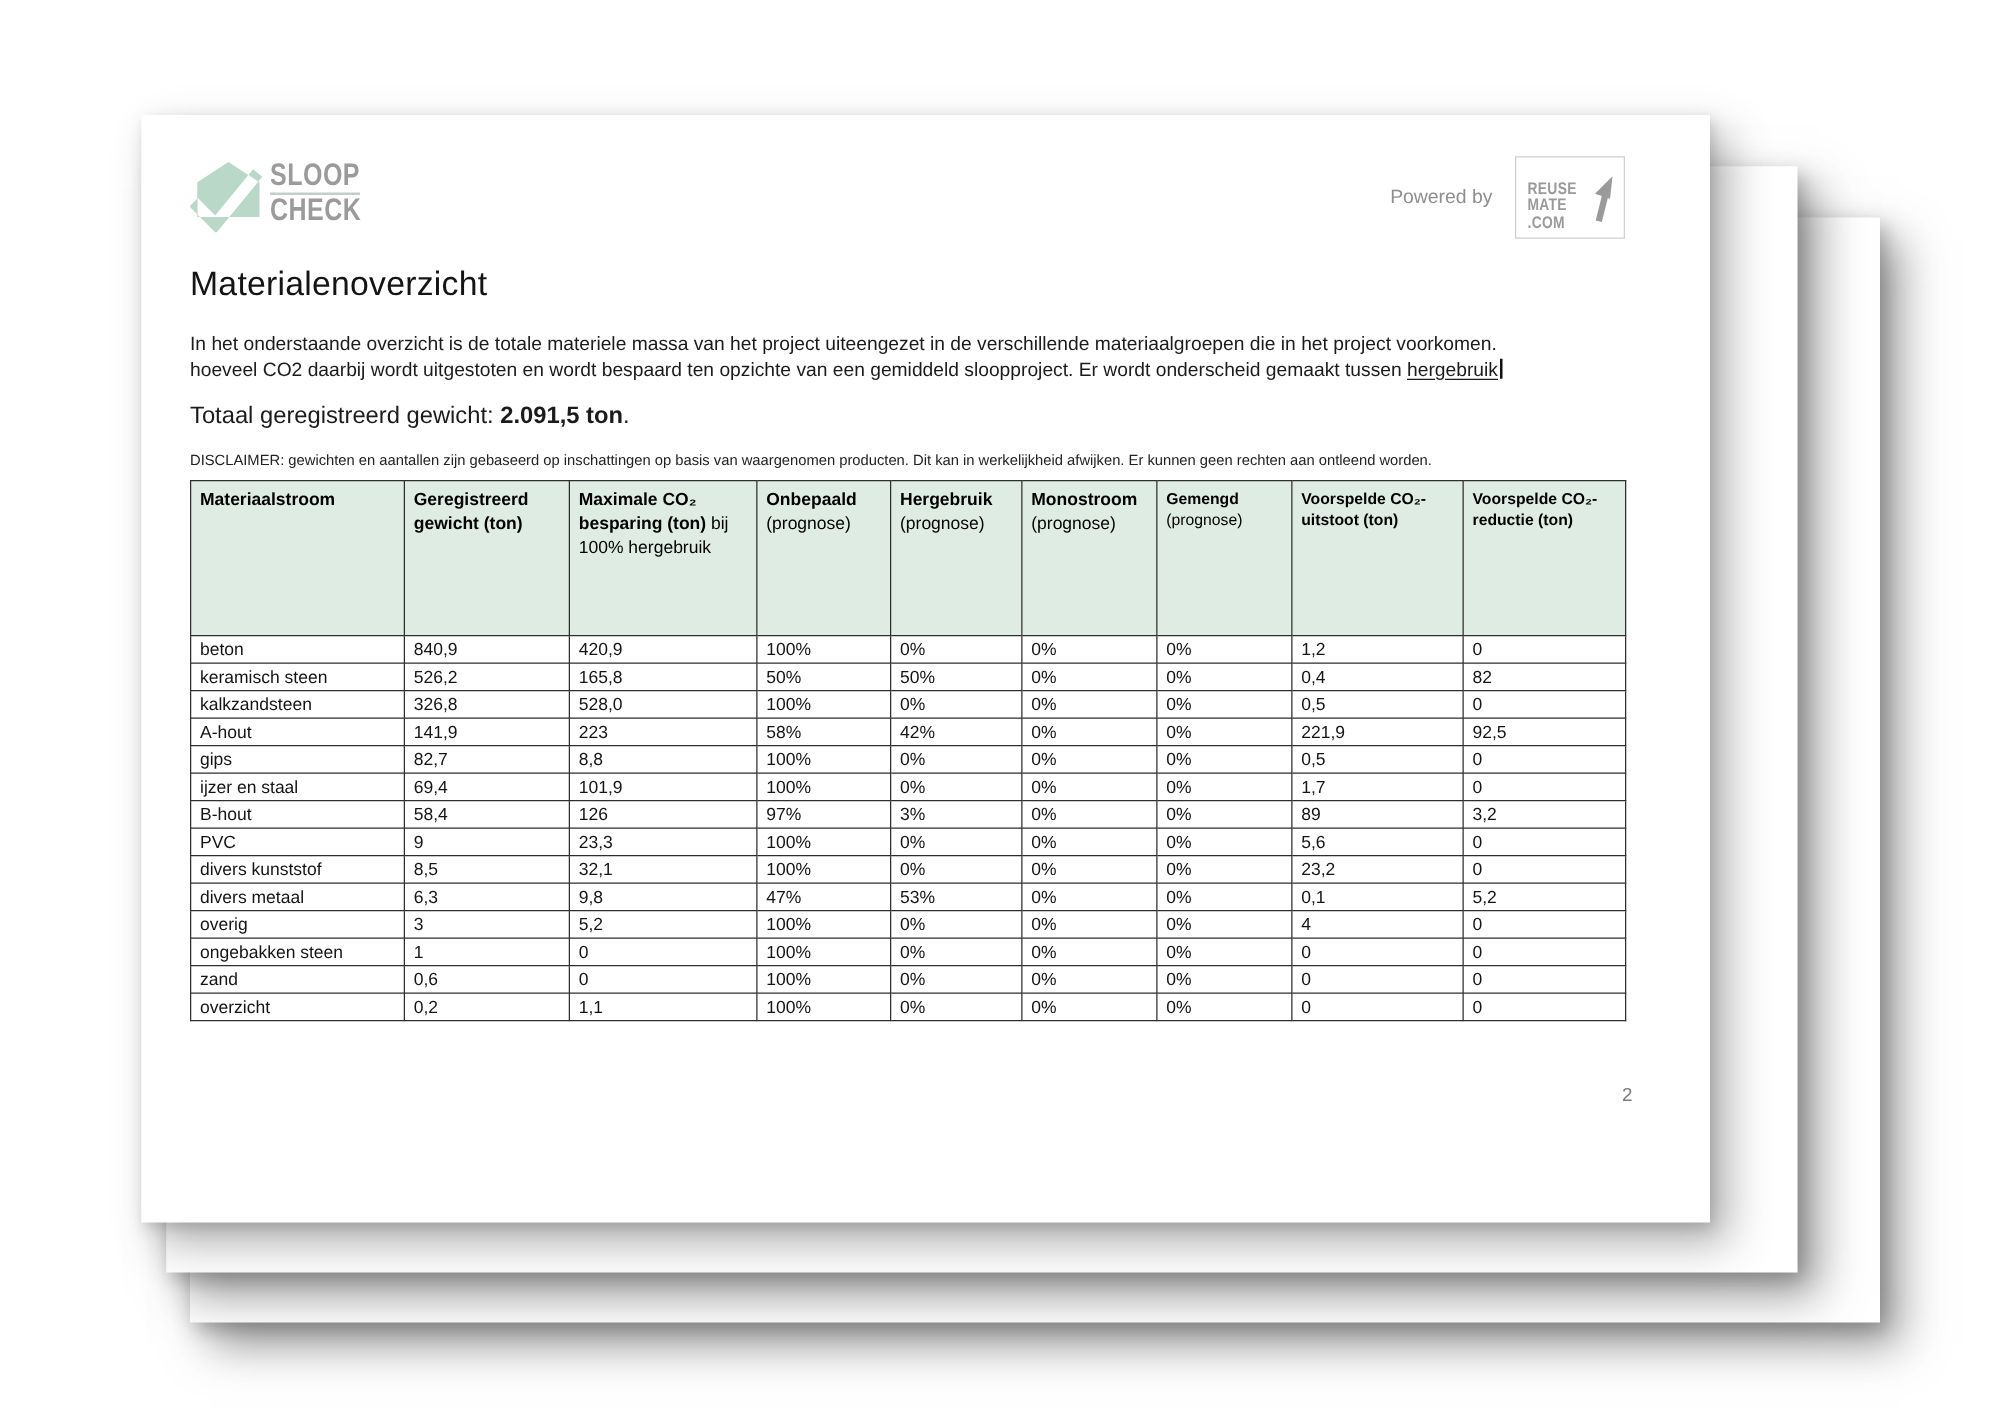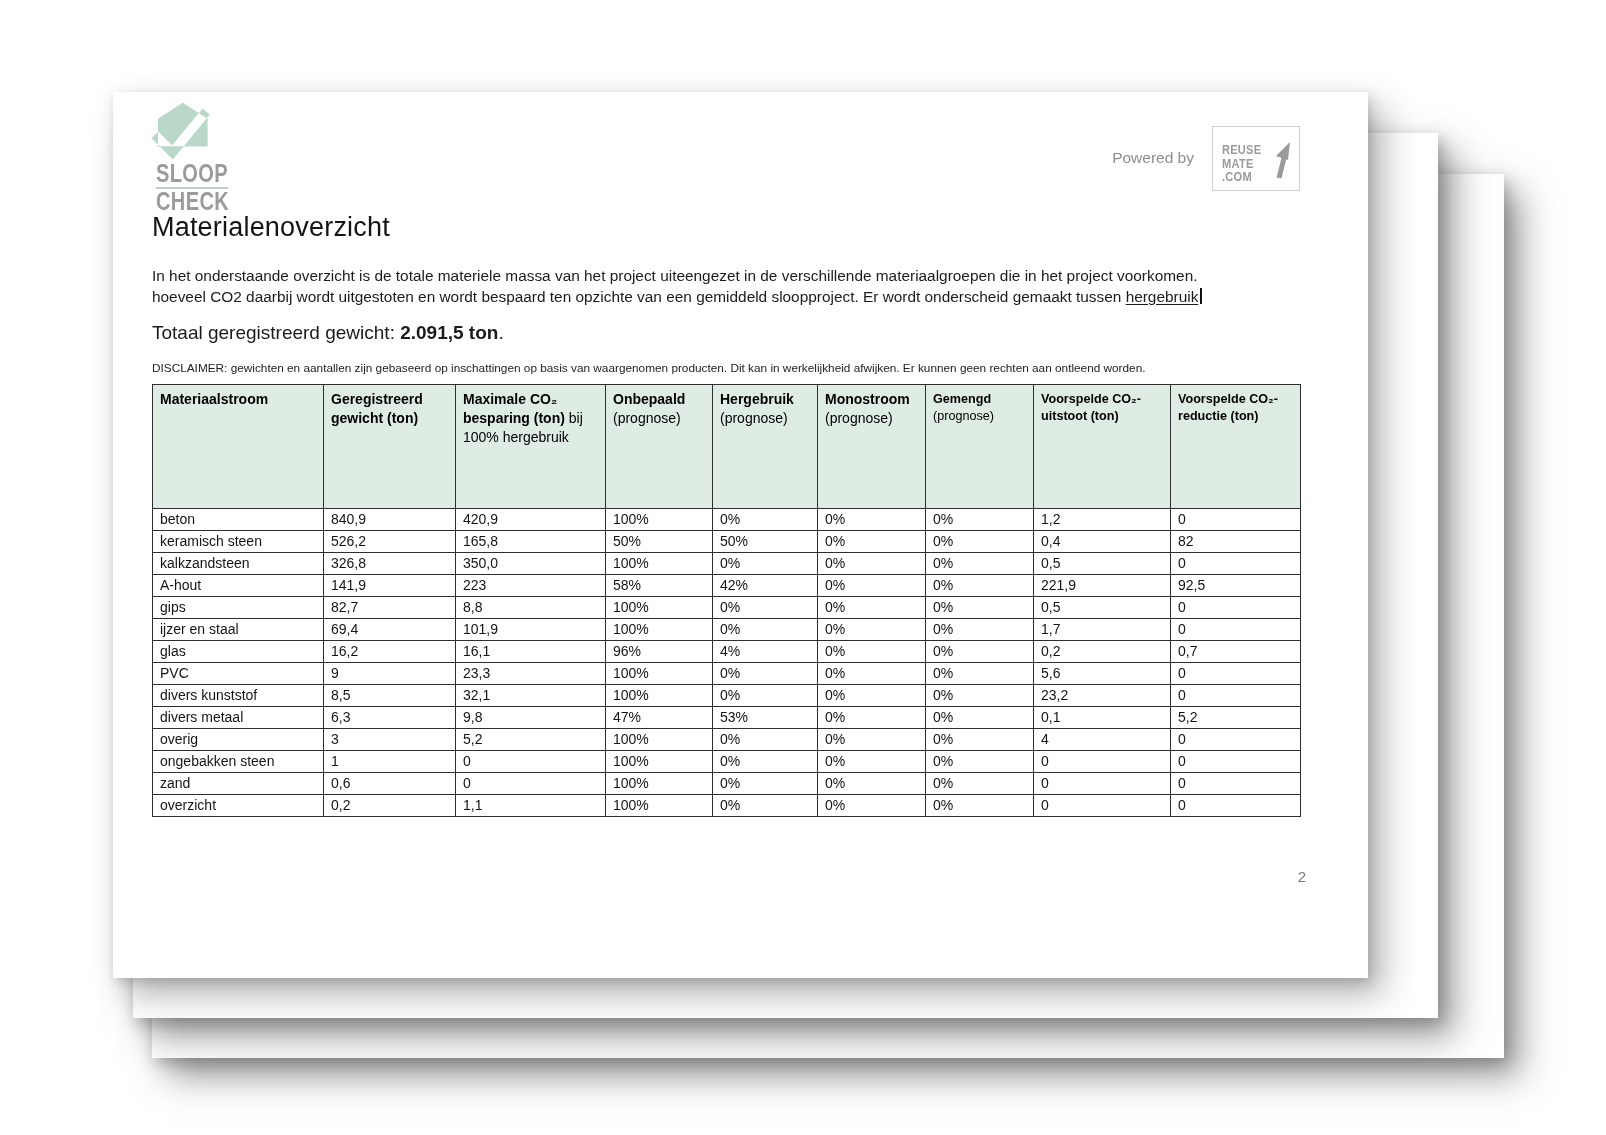--- a/index.html
+++ b/index.html
@@ -12,21 +12,21 @@
   .page.back  { box-shadow: 16px 18px 34px rgba(70,70,70,.55), 4px 6px 14px rgba(90,90,90,.35); }
   .page.b1 { left:133px; top:133px; width:1305px; height:885px; }
   .page.b2 { left:152px; top:174px; width:1352px; height:884px; }
   .page.main-page { left:113px; top:92px; width:1255px; height:886px;
                     box-shadow: 14px 16px 32px rgba(80,80,80,.45), 2px 4px 10px rgba(120,120,120,.30); }
 
   .content { position:relative; width:100%; height:100%; padding:33px 68px 0 39px; }
 
   
   .header-row { display:flex; justify-content:space-between; align-items:center; height:62px; }
-  .brand { display:flex; align-items:flex-start;flex-direction:column; }
+  .brand { display:flex; align-items:flex-start; }
   .brand svg { display:block; }
   .brand-text { margin-left:4px; margin-top:2px; color:#9b9b9b; font-weight:bold;
                 font-size:25px; line-height:25px; transform:scaleX(.80); transform-origin:left top;
                 letter-spacing:.5px; white-space:nowrap; }
   .brand-line1 { border-bottom:2px solid #c2cfc8; padding-bottom:1px; display:inline-block; }
   .powered { display:flex; align-items:center; gap:18px; margin-top:4px; }
   .powered-text { color:#8e8e8e; font-size:15.5px; }
   .reusemate { border:1px solid #cfcfcf; padding:7px 8px 6px 9px; display:flex; align-items:flex-end; gap:3px; background:#fff; }
   .rm-text { color:#9a9a9a; font-weight:bold; font-size:13.5px; line-height:13.5px;
              transform:scaleX(.82); transform-origin:left center; letter-spacing:.3px; }
@@ -159,21 +159,21 @@
               <td>50%</td>
               <td>50%</td>
               <td>0%</td>
               <td>0%</td>
               <td>0,4</td>
               <td>82</td>
             </tr>
             <tr>
               <td>kalkzandsteen</td>
               <td>326,8</td>
-              <td>350,0</td>
+              <td>528,0</td>
               <td>100%</td>
               <td>0%</td>
               <td>0%</td>
               <td>0%</td>
               <td>0,5</td>
               <td>0</td>
             </tr>
             <tr>
               <td>A-hout</td>
               <td>141,9</td>
@@ -201,29 +201,29 @@
               <td>69,4</td>
               <td>101,9</td>
               <td>100%</td>
               <td>0%</td>
               <td>0%</td>
               <td>0%</td>
               <td>1,7</td>
               <td>0</td>
             </tr>
             <tr>
-              <td>glas</td>
-              <td>16,2</td>
-              <td>16,1</td>
-              <td>96%</td>
-              <td>4%</td>
-              <td>0%</td>
-              <td>0%</td>
-              <td>0,2</td>
-              <td>0,7</td>
+              <td>B-hout</td>
+              <td>58,4</td>
+              <td>126</td>
+              <td>97%</td>
+              <td>3%</td>
+              <td>0%</td>
+              <td>0%</td>
+              <td>89</td>
+              <td>3,2</td>
             </tr>
             <tr>
               <td>PVC</td>
               <td>9</td>
               <td>23,3</td>
               <td>100%</td>
               <td>0%</td>
               <td>0%</td>
               <td>0%</td>
               <td>5,6</td>

